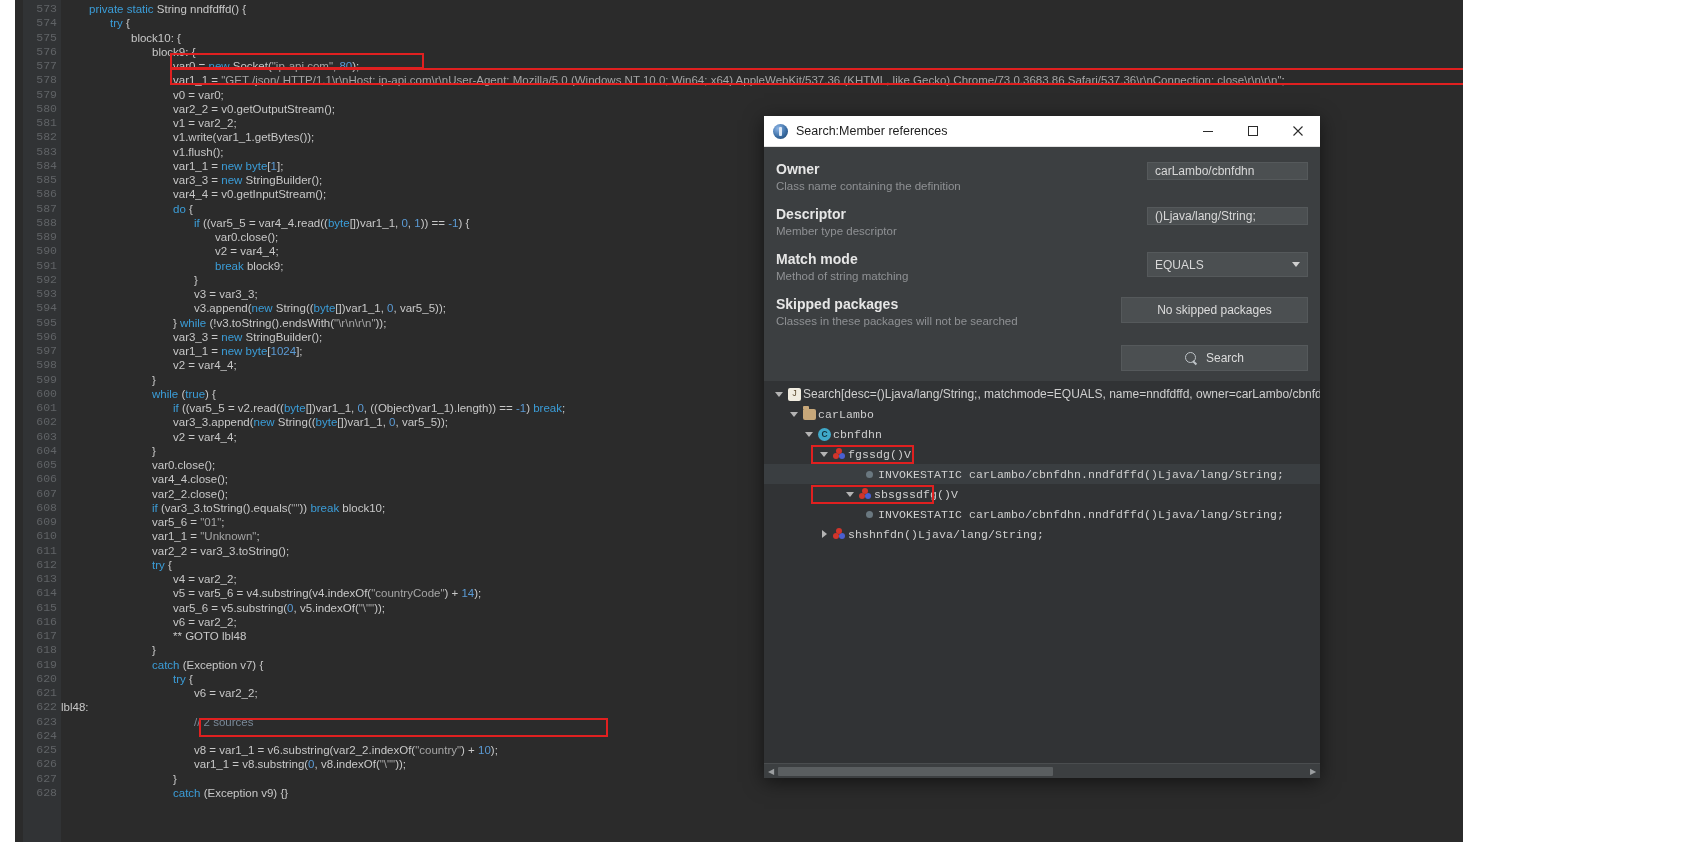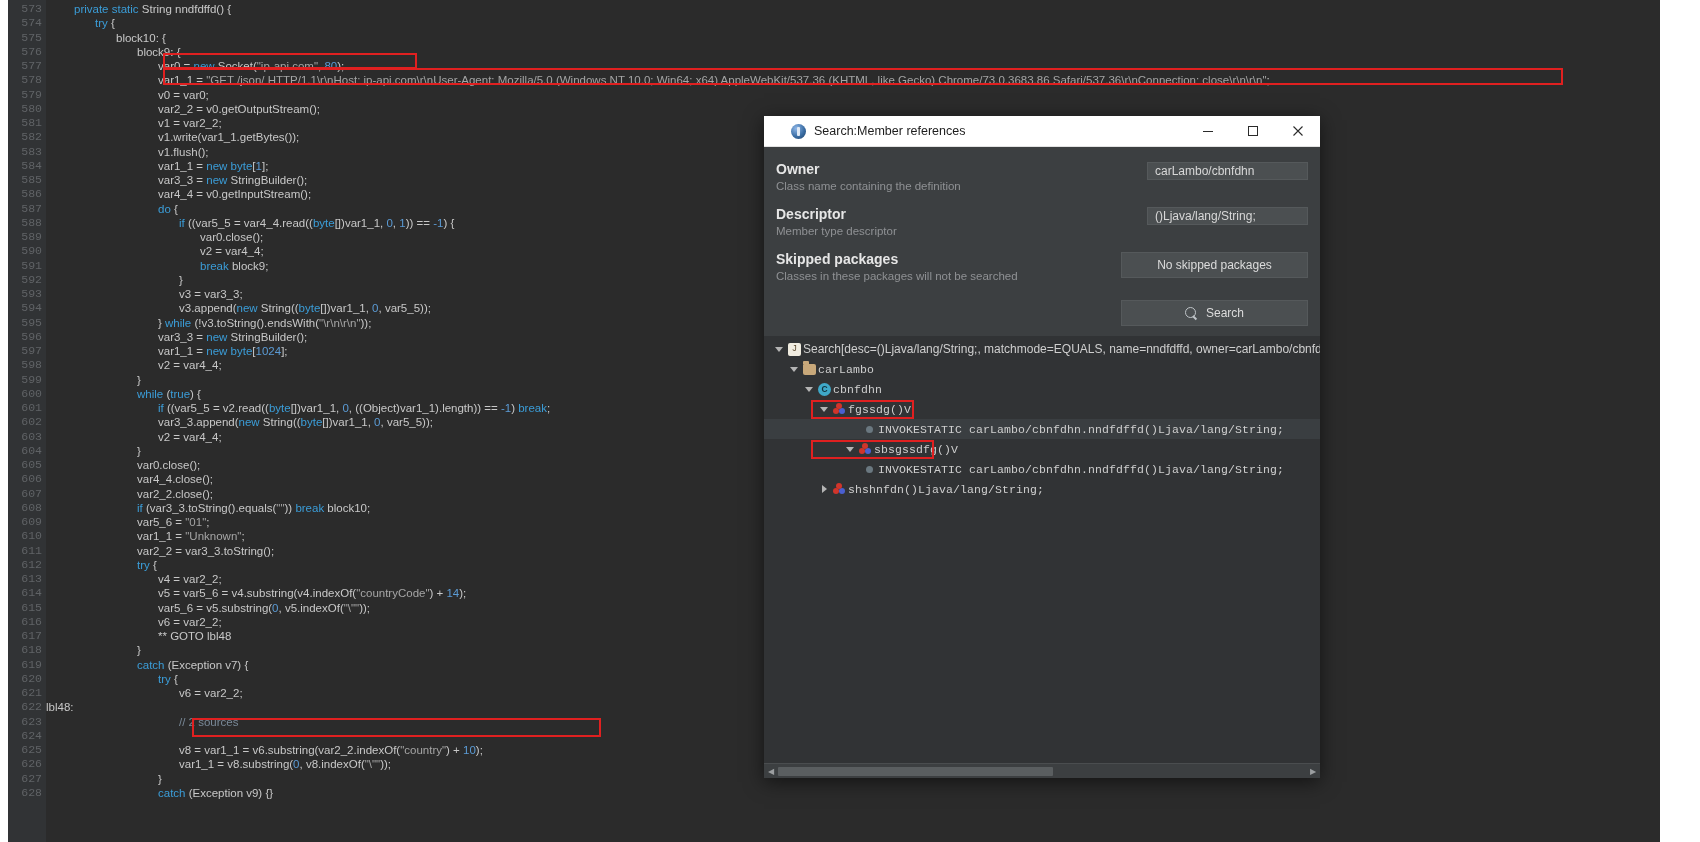--- a/index.html
+++ b/index.html
@@ -5,24 +5,25 @@
   * { box-sizing: border-box; margin: 0; padding: 0; }
   html, body {
     width: 1700px; height: 842px;
     background: #ffffff;
     font-family: "Liberation Sans", sans-serif;
     overflow: hidden;
   }
 
   
   #editor {
-    position: absolute; left: 8px; top: 0; width: 1652px; height: 842px;
+    position: absolute; left: 15px; top: 0; width: 1448px; height: 842px;
     background: #2b2b2b;
     display: flex;
     overflow: hidden;
+    padding-left: 8px;
   }
   #gutter {
     width: 38px; flex: 0 0 38px;
     background: #313335;
     color: #606366;
     font-family: "Liberation Mono", monospace;
     font-size: 11.5px;
     line-height: 14.25px;
     text-align: right;
     padding-top: 2px;
@@ -64,21 +65,21 @@
     width: 556px; height: 662px;
     background: #3c3f41;
     box-shadow: 0 4px 18px rgba(0,0,0,.55);
     display: flex; flex-direction: column;
     font-family: "Liberation Sans", sans-serif;
   }
   #titlebar {
     height: 31px; flex: 0 0 31px;
     background: #ffffff;
     display: flex; align-items: center;
-    padding-left: 27px;
+    padding-left: 9px;
     border-bottom: 1px solid #e2e2e2;
   }
   #titlebar .app-icon {
     width: 15px; height: 15px; border-radius: 50%;
     background: radial-gradient(circle at 35% 30%, #8fb7e8 0%, #3b6ea5 55%, #1d3f66 100%);
     margin-right: 8px; flex: 0 0 15px;
     position: relative;
   }
   #titlebar .app-icon::after{
     content:""; position:absolute; left:6px; top:3px;
@@ -370,20 +371,32 @@
           <div class="labels">
             <div class="lab-title">Descriptor</div>
             <div class="lab-sub">Member type descriptor</div>
           </div>
           <div class="control">
             <div class="tfield">()Ljava/lang/String;</div>
           </div>
         </div>
         <div class="frow">
           <div class="labels">
+            <div class="lab-title">Match mode</div>
+            <div class="lab-sub">Method of string matching</div>
+          </div>
+          <div class="control">
+            <div class="combo">
+              <span>EQUALS</span>
+              <span class="arrow"></span>
+            </div>
+          </div>
+        </div>
+        <div class="frow">
+          <div class="labels">
             <div class="lab-title">Skipped packages</div>
             <div class="lab-sub">Classes in these packages will not be searched</div>
           </div>
           <div class="control">
             <div class="btn">No skipped packages</div>
           </div>
         </div>
       </div>
 
     <div class="searchrow">

